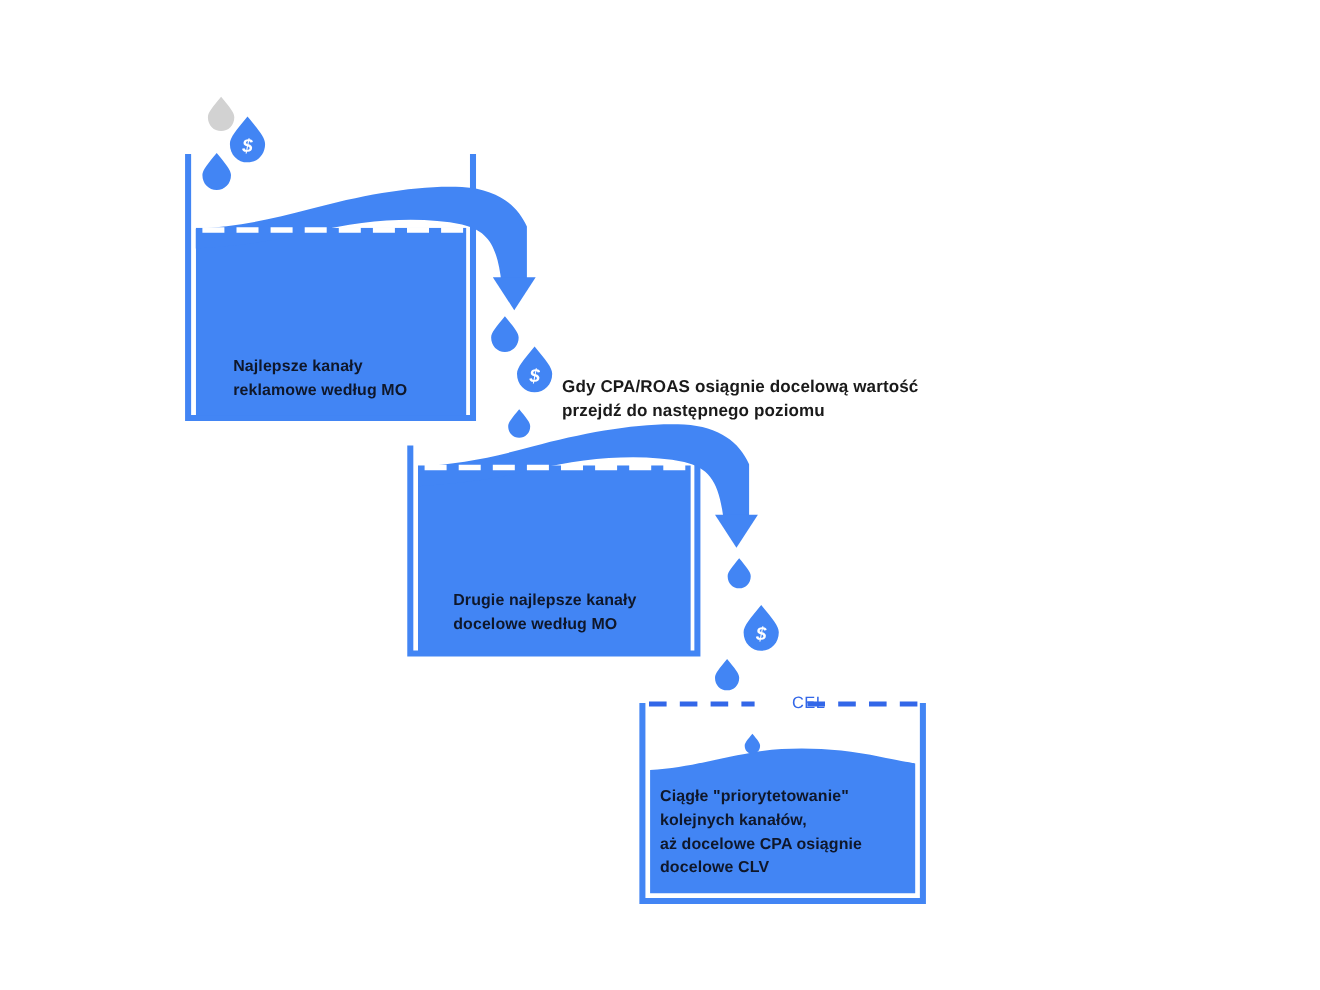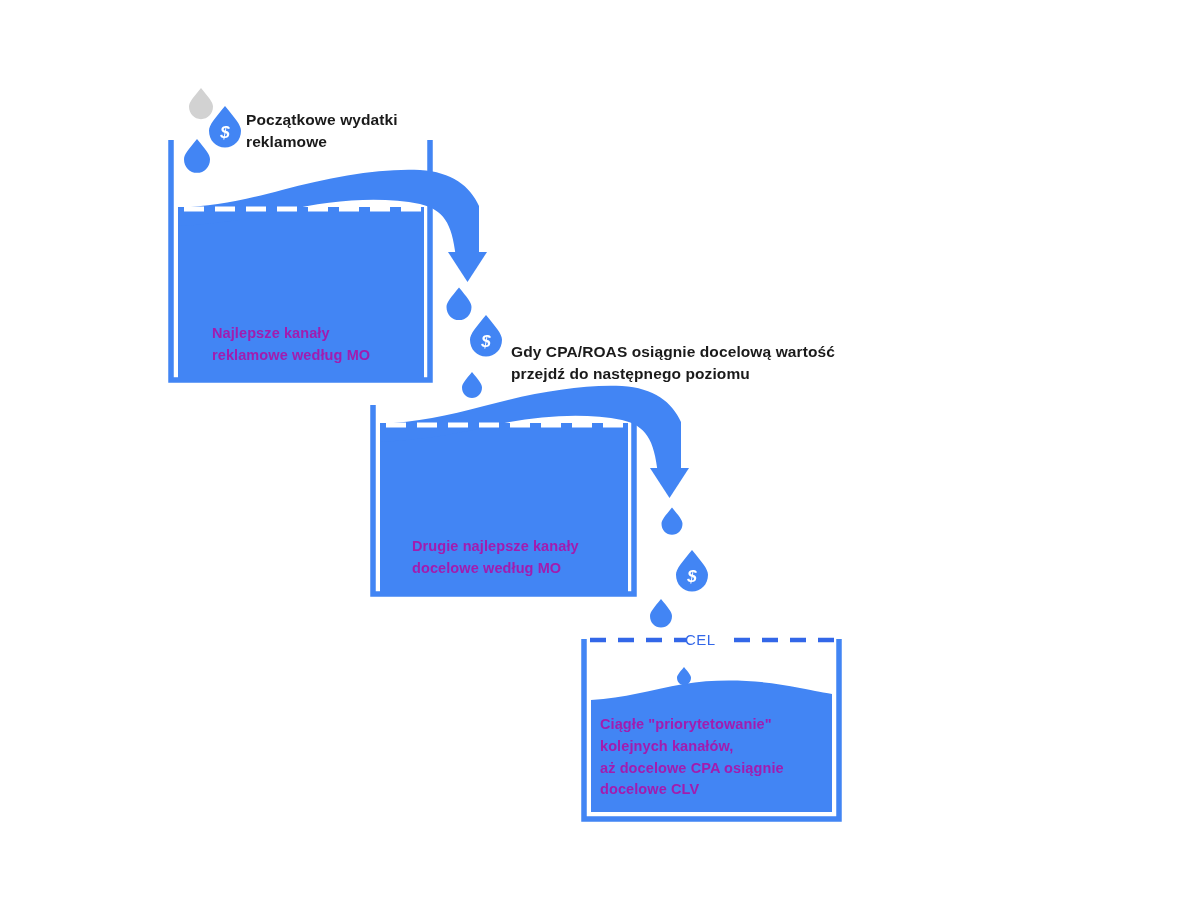--- a/index.html
+++ b/index.html
@@ -33,21 +33,21 @@
     position: absolute;
     color: #1a1a1a;
     font-weight: bold;
     font-size: 15.5px;
     line-height: 1.45;
     letter-spacing: 0.1px;
     white-space: pre-line;
   }
   .tank-label {
     position: absolute;
-    color: #a21caf;
+    color: #0f172a;
     font-weight: bold;
     font-size: 14.5px;
     line-height: 1.5;
     letter-spacing: 0.1px;
     white-space: pre-line;
   }
   #label-initial-spend {
     left: 246px;
     top: 109px;
   }
@@ -197,32 +197,30 @@
       <g transform="translate(661,610) scale(11,11)" fill="#4285F4">
         <use href="#drop-shape"></use>
       </g>
       <g transform="translate(684,674) scale(7,7)" fill="#4285F4">
         <use href="#drop-shape"></use>
       </g>
     </g>
 
   </svg>
 
-  <div class="label" id="label-initial-spend">Początkowe wydatki
-reklamowe</div>
 
   <div class="label" id="label-threshold">Gdy CPA/ROAS osiągnie docelową wartość
 przejdź do następnego poziomu</div>
 
   <div class="tank-label" id="tank-label-1">Najlepsze kanały
 reklamowe według MO</div>
 
   <div class="tank-label" id="tank-label-2">Drugie najlepsze kanały
 docelowe według MO</div>
 
   <div class="tank-label" id="tank-label-3">Ciągłe "priorytetowanie"
 kolejnych kanałów,
 aż docelowe CPA osiągnie
 docelowe CLV</div>
 
-  <div class="goal-text" style="left:685px; top:631px; color:#3367E8;">CEL</div>
+  <div class="goal-text" style="left:720px; top:631px; color:#3367E8;">CEL</div>
 
 </div>
 
 </body></html>

